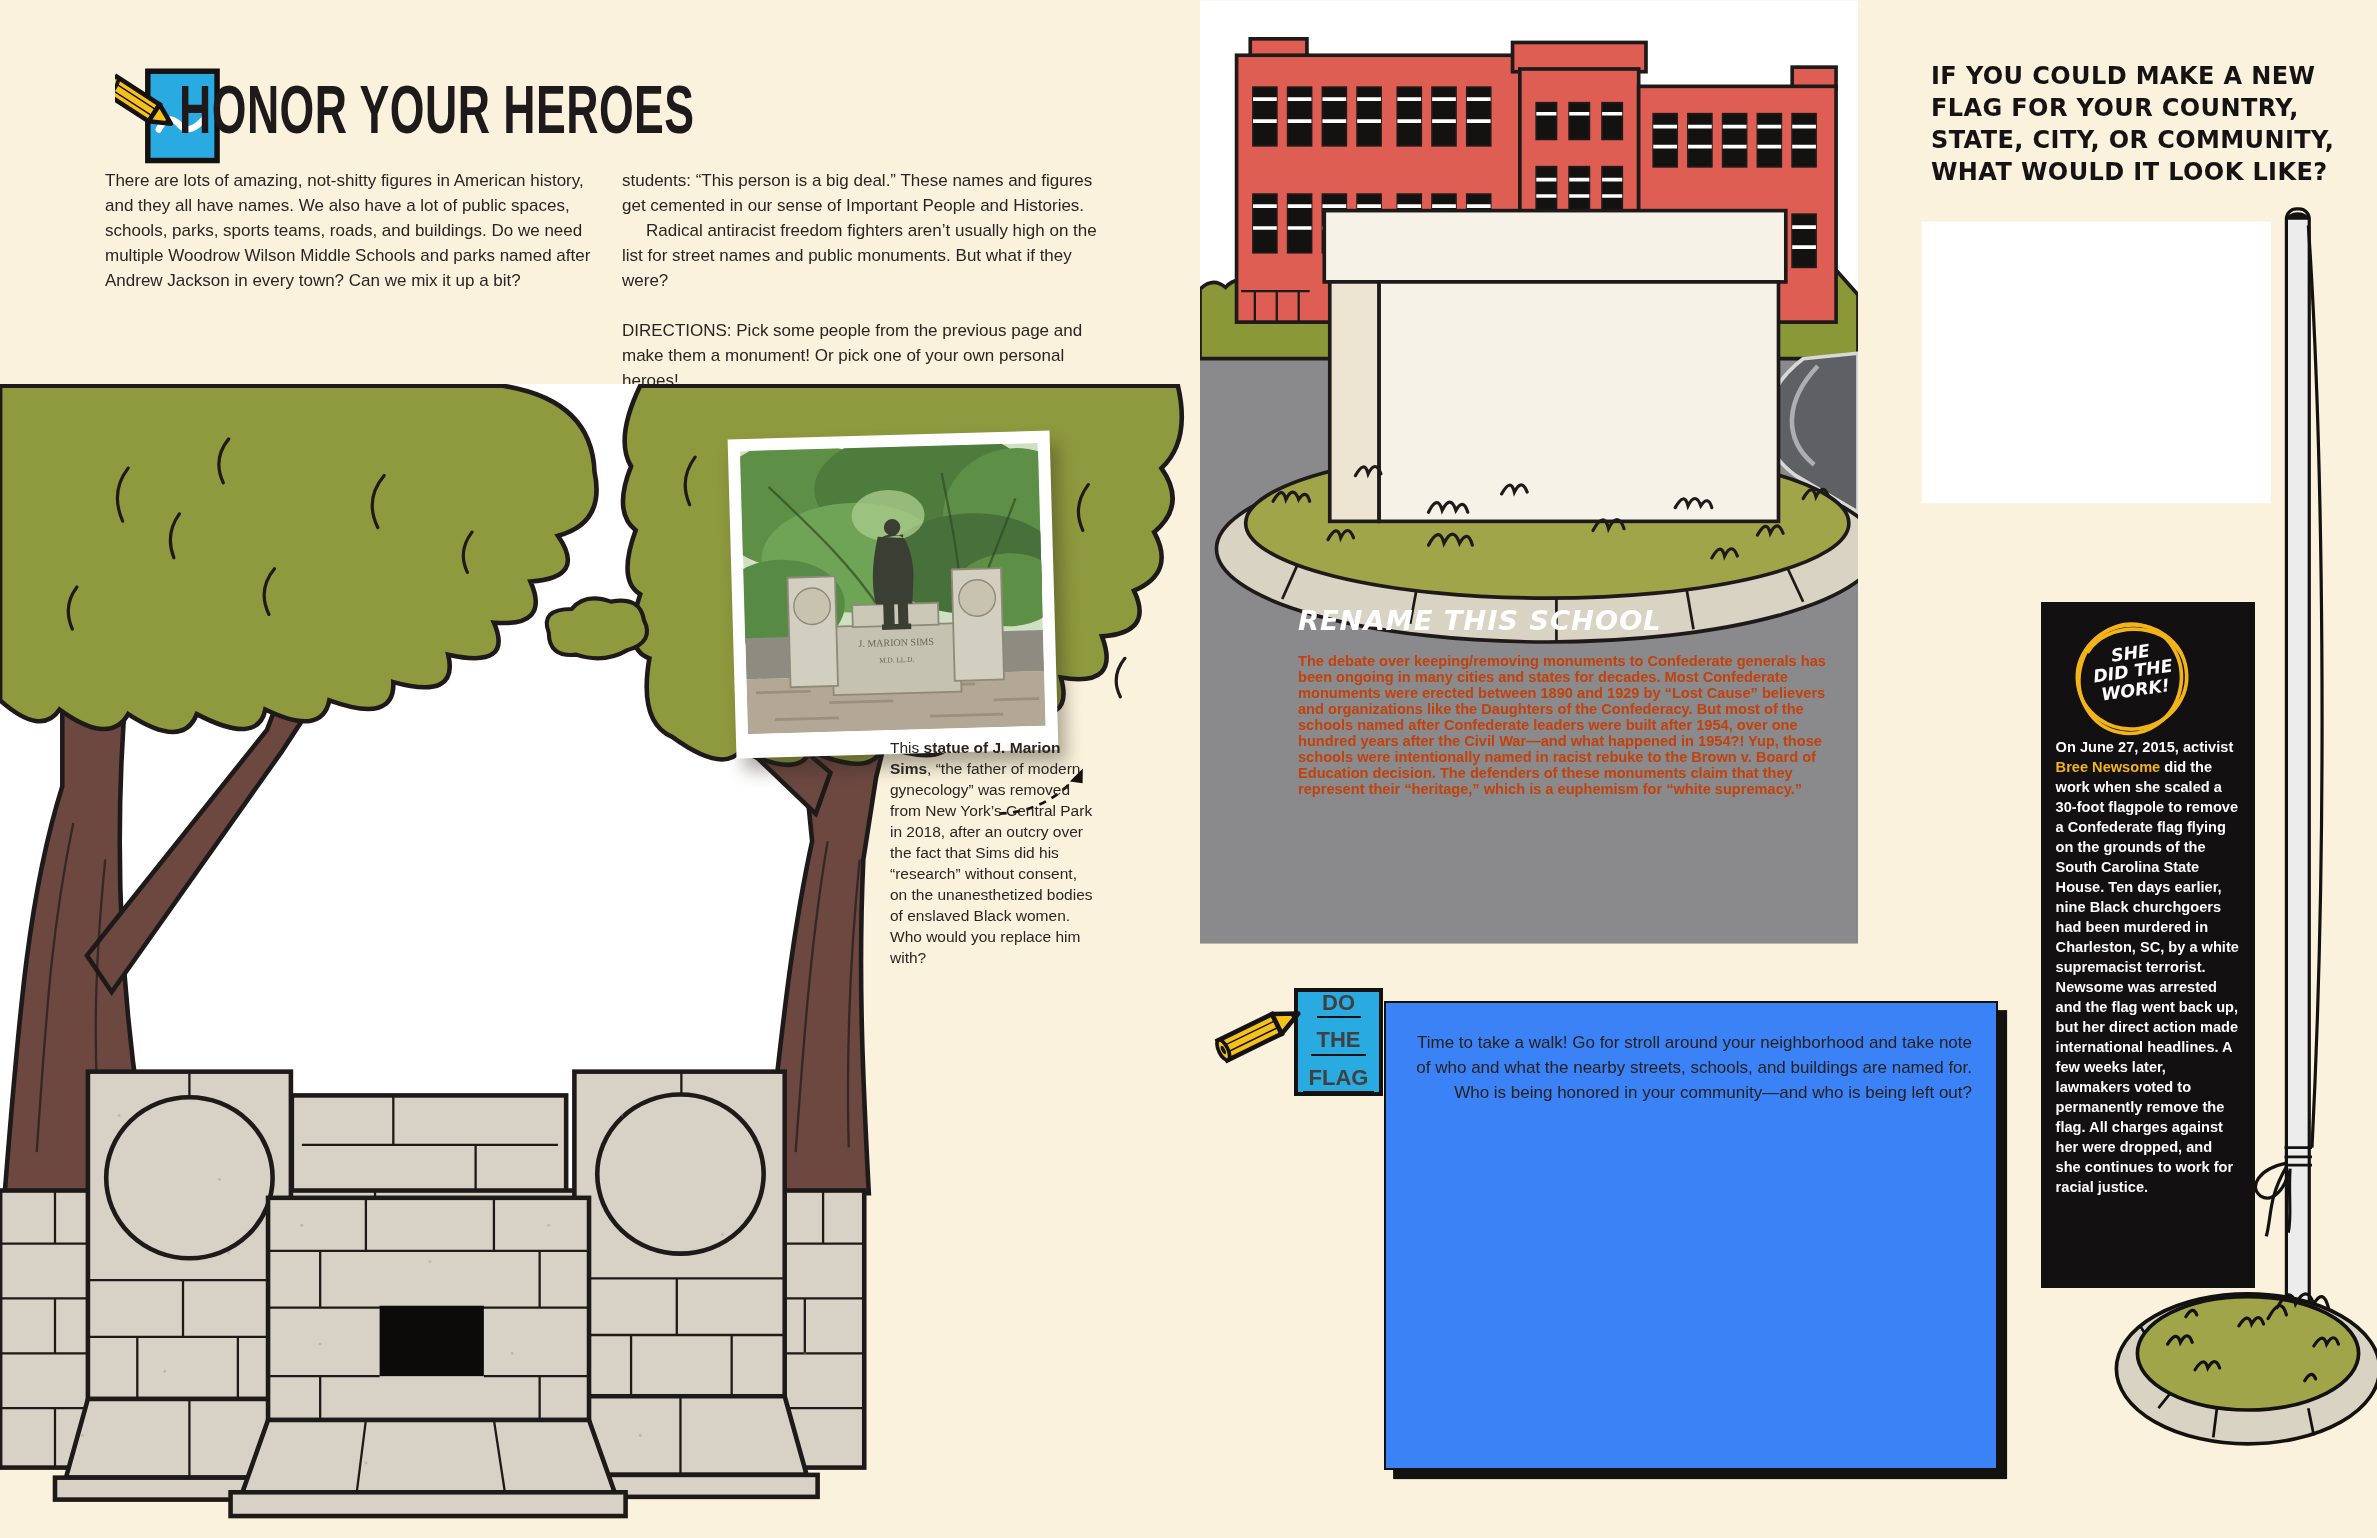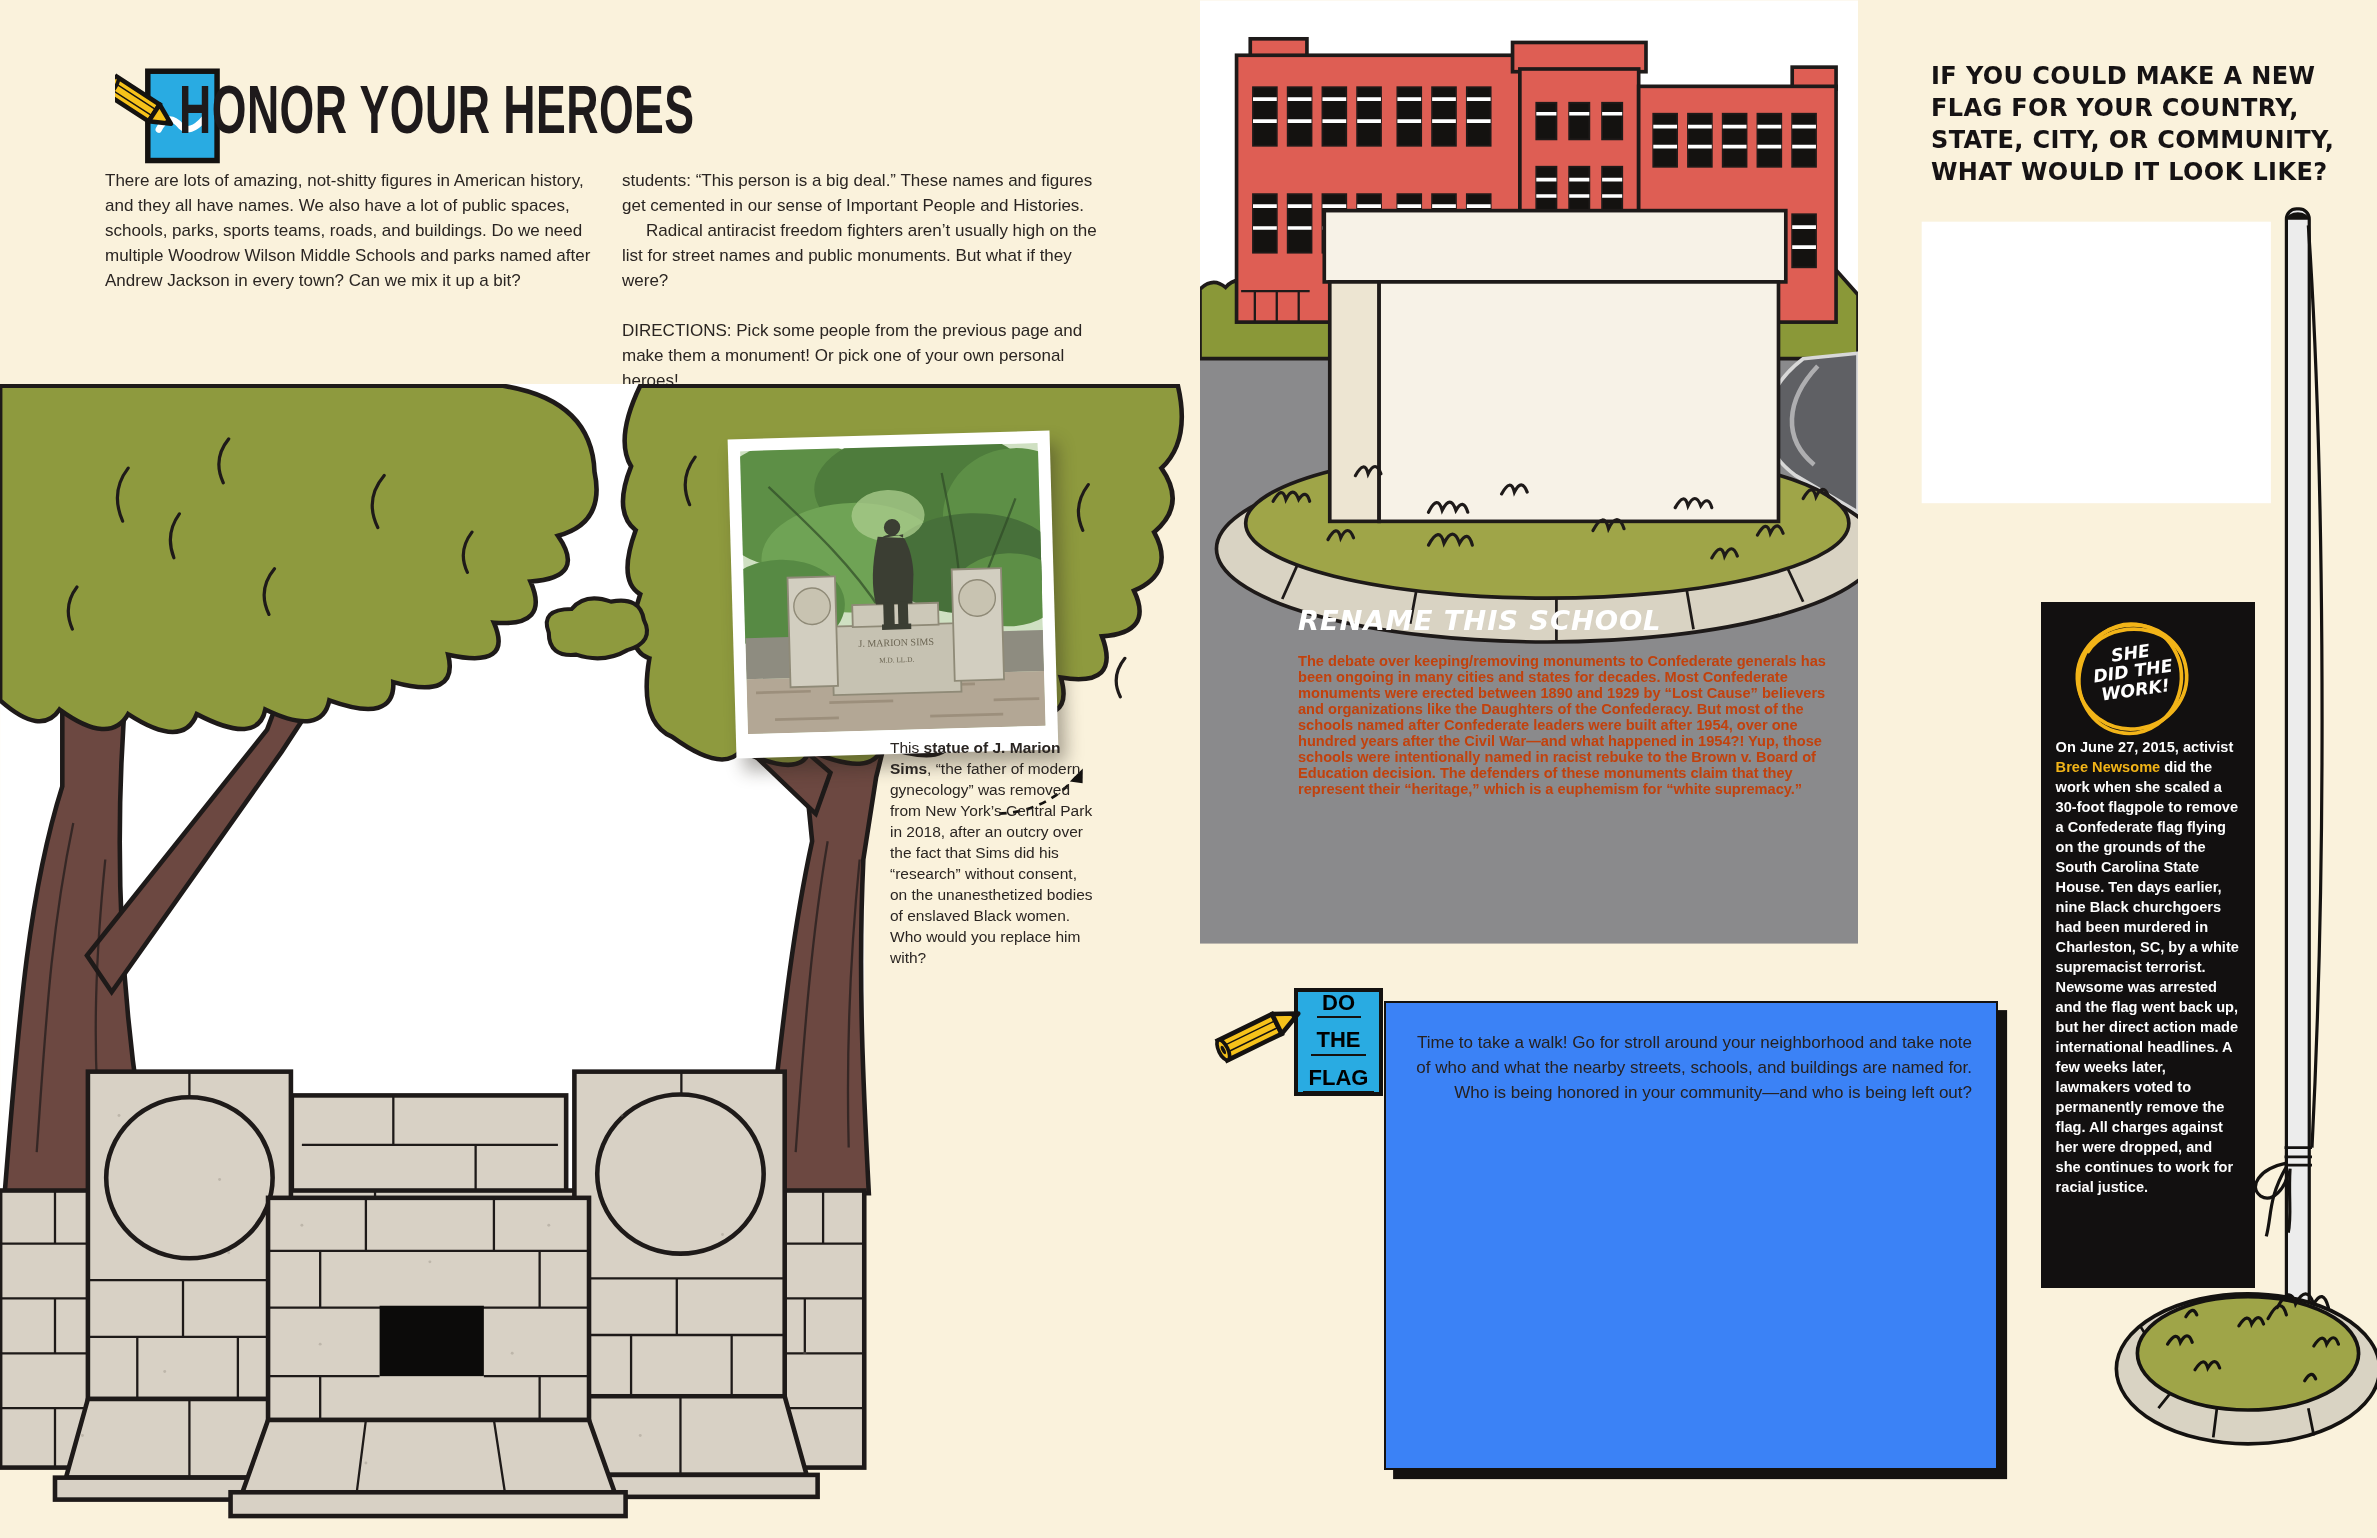--- a/index.html
+++ b/index.html
@@ -20,21 +20,21 @@
   
   .polaroid{background:#fff;padding:12px 12px 24px 12px;transform:rotate(-1.6deg);
             box-shadow:7.3px 12.8px 16.5px rgba(40,35,25,.38);}
   
   .rename-h{font-family:"DejaVu Sans",sans-serif;font-weight:800;font-style:italic;
             font-size:27.4px;color:#fff;letter-spacing:0.9px;white-space:nowrap;}
   .rename-b{font-size:14.6px;line-height:16px;color:#c2410c;font-weight:600;}
   
   .dtw-badge{background:#29ABE2;border:4.6px solid #141210;box-sizing:border-box;
              display:flex;flex-direction:column;justify-content:center;align-items:center;}
-  .dtw-badge span{display:block;color:#000000;font-weight:800;font-size:22px;line-height:22px;
+  .dtw-badge span{display:block;color:#404040;font-weight:800;font-size:22px;line-height:22px;
                   font-family:"Liberation Sans",sans-serif;border-bottom:2.7px solid #141210;
                   padding:0.9px 5.5px 2.7px 5.5px;margin:5px 0;text-align:center;}
   .taskbox{background:#3b82f6;border:2.7px solid #141210;box-sizing:border-box;
            box-shadow:9.1px 9.1px 0 #141210;text-align:right;}
   .taskbox .tx{font-size:17px;line-height:25px;color:#262120;}
   
   .flag-h{font-family:"DejaVu Sans",sans-serif;font-weight:800;font-size:24px;line-height:32px;
           color:#161314;letter-spacing:0.4px;white-space:nowrap;}
   .blackbox{background:#121010;}
   .sdw-badge-text{font-family:"DejaVu Sans",sans-serif;font-weight:800;font-style:italic;

